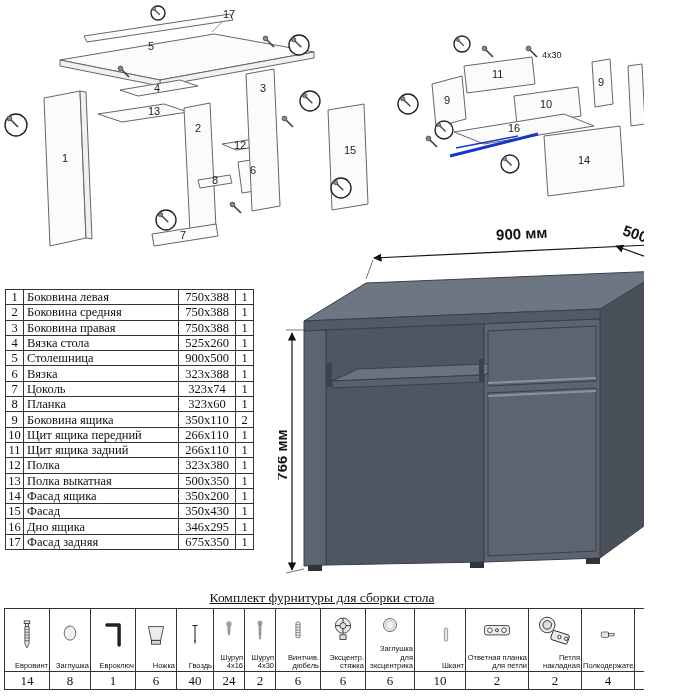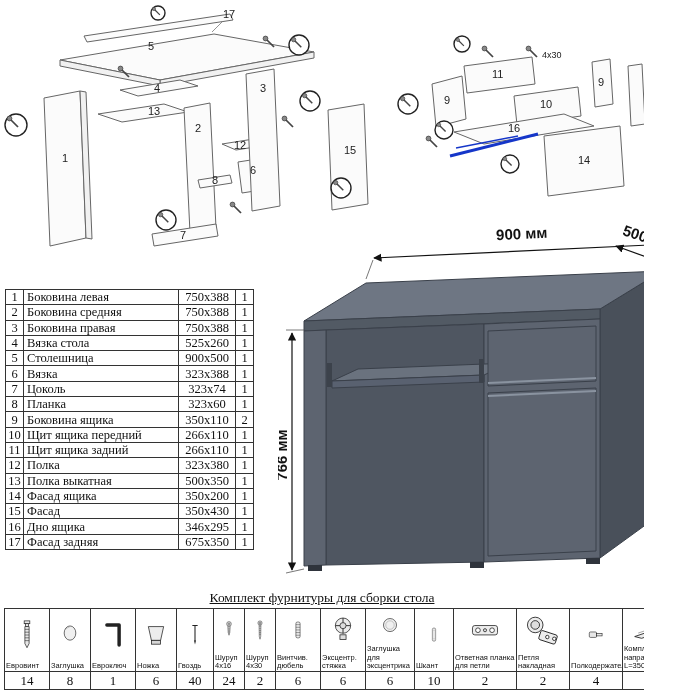--- a/index.html
+++ b/index.html
@@ -26,21 +26,21 @@
   #parts-table td.size{min-width:50px;text-align:center;}
   #parts-table td.qty{min-width:11px;text-align:center;}
   
   .hw-title{position:absolute;left:0;right:0;top:590px;text-align:center;
             font:13.5px "Liberation Serif",serif;text-decoration:underline;}
   #hardware-table{position:absolute;left:4px;top:608px;width:681px;
                   border-collapse:collapse;table-layout:fixed;}
   #hardware-table td{border:1px solid #333;padding:0;overflow:hidden;}
   .hwcell{display:flex;flex-direction:column;height:62px;}
   .hwicon{flex:1;display:flex;align-items:center;justify-content:center;}
-  .hwlabel{font:7.5px/1.1 "Liberation Sans",sans-serif;text-align:left;padding:0 1px 1px 1px;}
+  .hwlabel{font:7.5px/1.1 "Liberation Sans",sans-serif;text-align:right;padding:0 1px 1px 1px;}
   #hw-qty td{height:17px;text-align:center;font:13px "Liberation Serif",serif;}
 </style>
 </head>
 <body>
 
 <div class="page">
 
   <svg id="desk-exploded" viewBox="0 0 390 275" width="390" height="275" style="left:2px;top:2px">
     <defs>
       <g id="sg">
@@ -443,21 +443,21 @@
             <div class="hwcell">
               <div class="hwicon">
                 <svg viewBox="0 0 34 46" width="24" height="30">
                   <circle cx="17" cy="20" r="10" fill="#f0f0f0" stroke="#222"></circle>
                   <circle cx="17" cy="20" r="6.5" fill="none" stroke="#aaa"></circle>
                 </svg>
               </div>
               <div class="hwlabel">Заглушка для эксцентрика</div>
             </div>
           </td>
-          <td style="width: 38px;">
+          <td style="width: 38px; padding-left: 12px;">
             <div class="hwcell">
               <div class="hwicon">
                 <svg viewBox="0 0 34 46" width="14" height="36">
                   <rect x="13" y="6" width="8" height="32" rx="3.5" fill="#e7e7e7" stroke="#222"></rect>
                   <path d="M13 12 h8 M13 32 h8" stroke="#aaa" stroke-width="0.8" fill="none"></path>
                 </svg>
               </div>
               <div class="hwlabel">Шкант</div>
             </div>
           </td>

